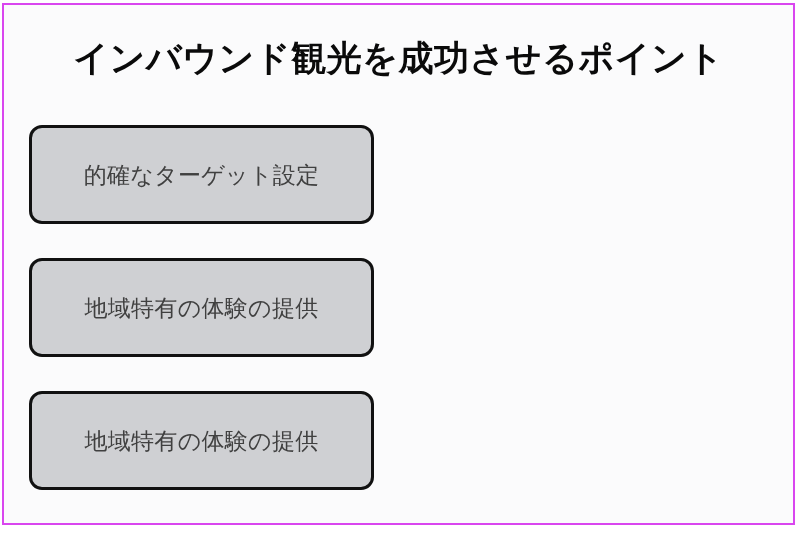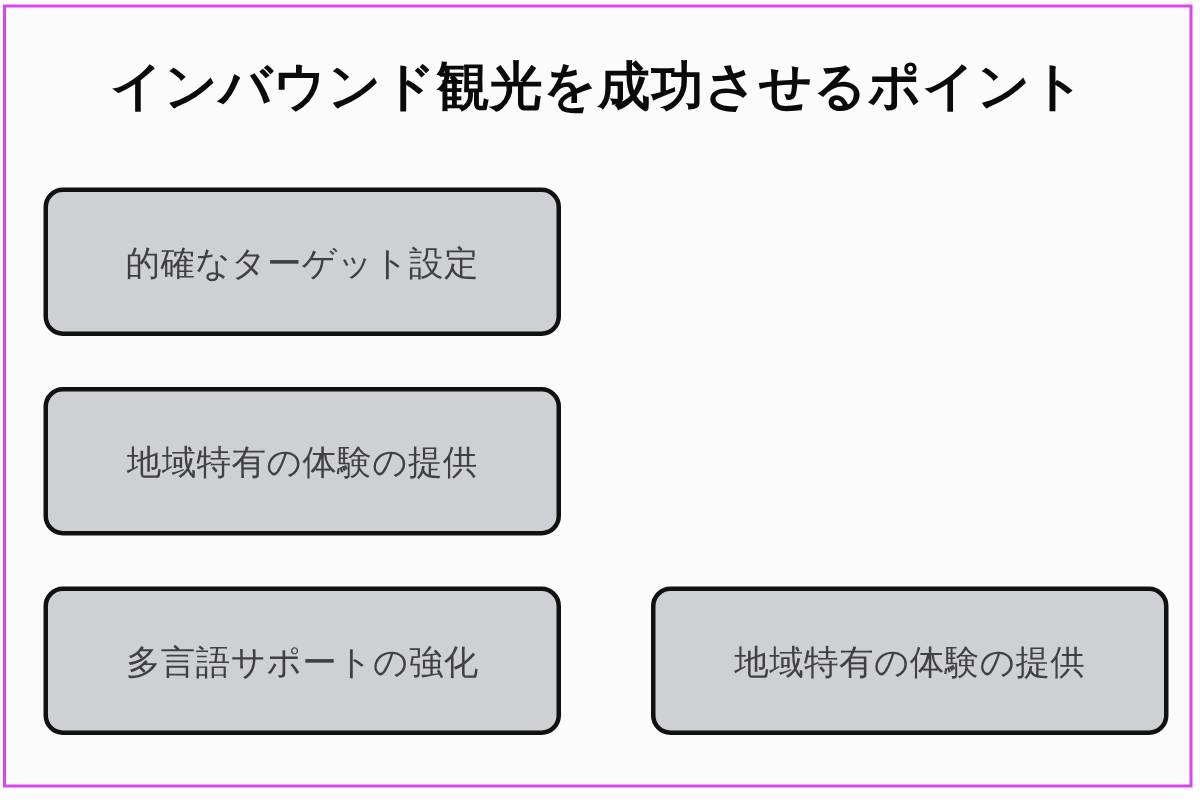--- a/index.html
+++ b/index.html
@@ -90,21 +90,18 @@
     </div>
 
     <div class="grid-row">
       <div class="point-card">
         <span class="point-card-label">地域特有の体験の提供</span>
       </div>
     </div>
 
     <div class="grid-row">
       <div class="point-card">
-        <span class="point-card-label">多言語サポートの強化</span>
-      </div>
-      <div class="point-card">
         <span class="point-card-label">地域特有の体験の提供</span>
       </div>
     </div>
 
   </div>
 </div>
 
 </body></html>

